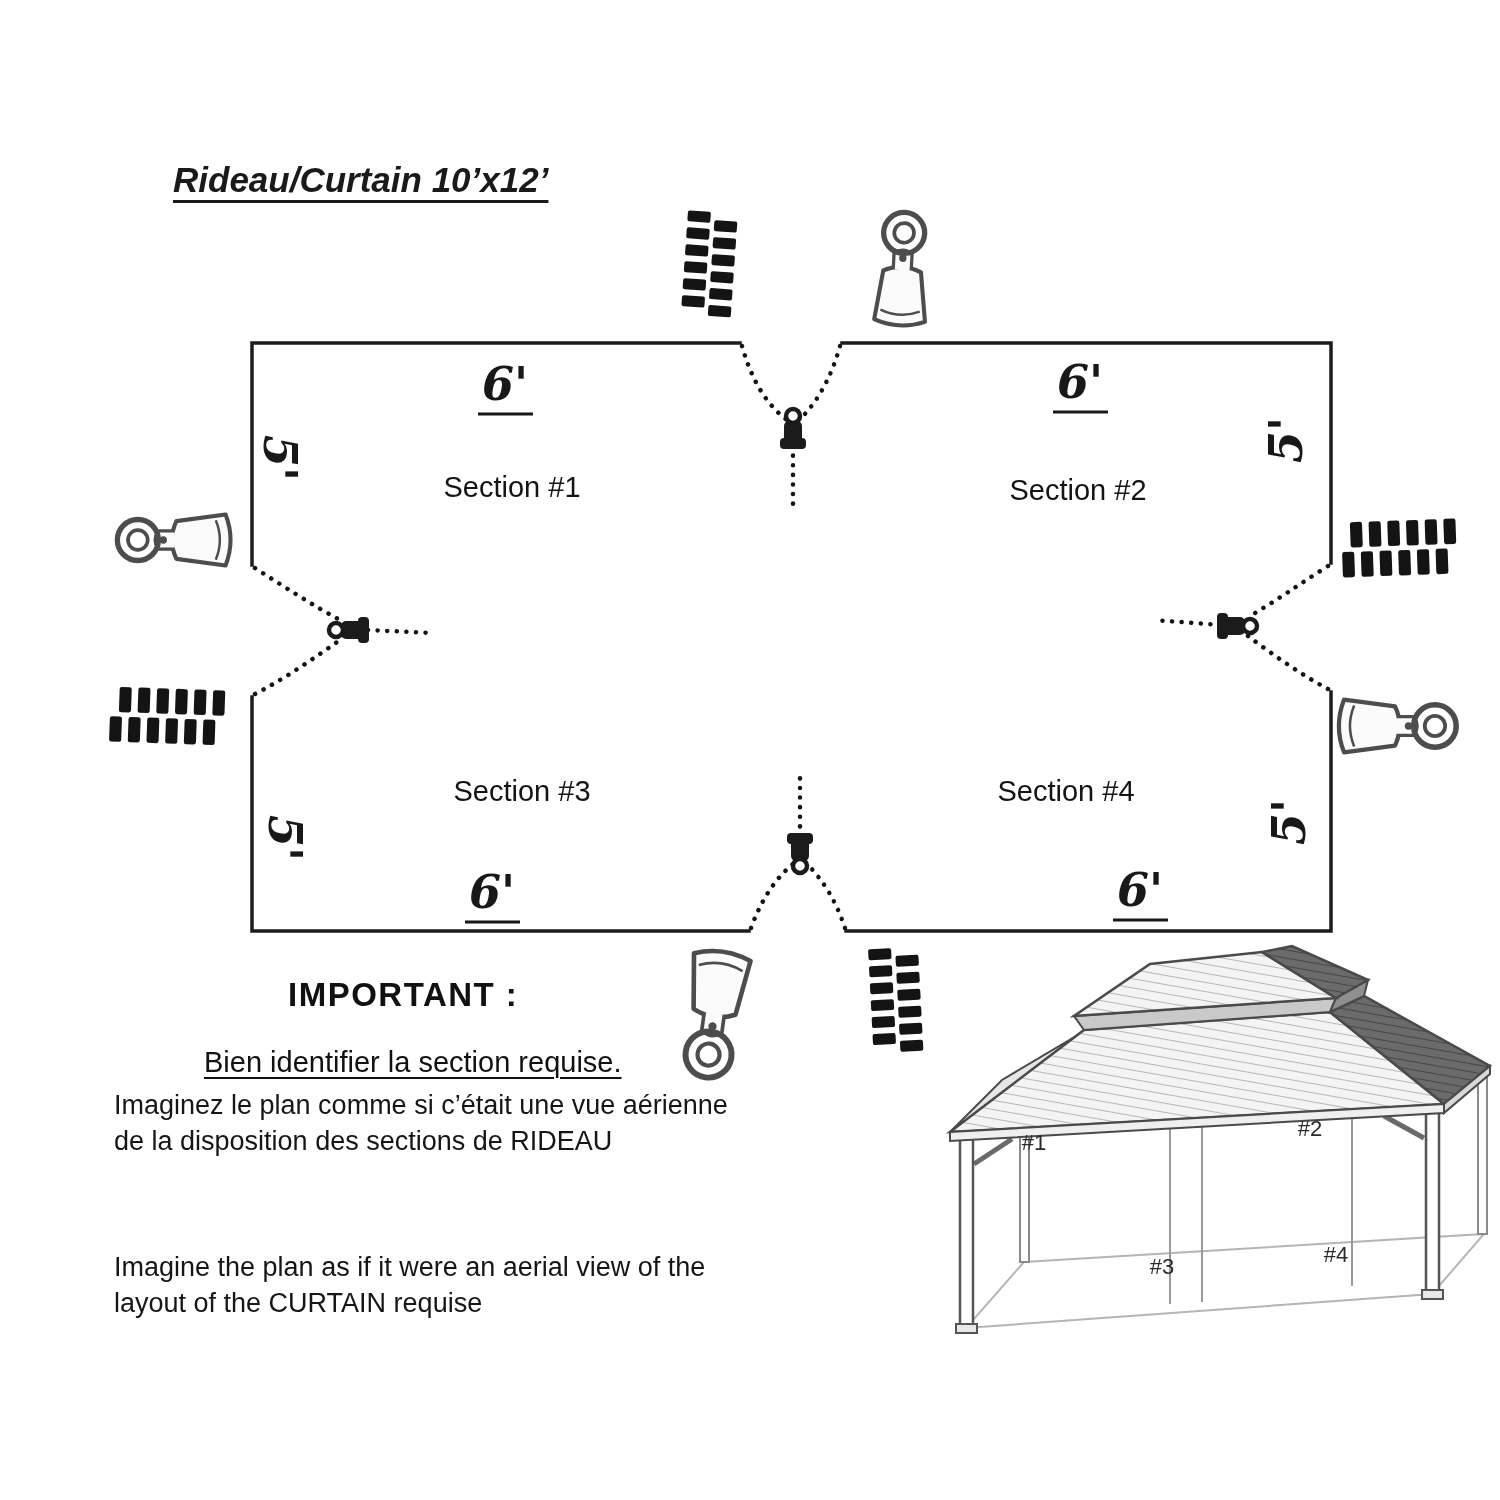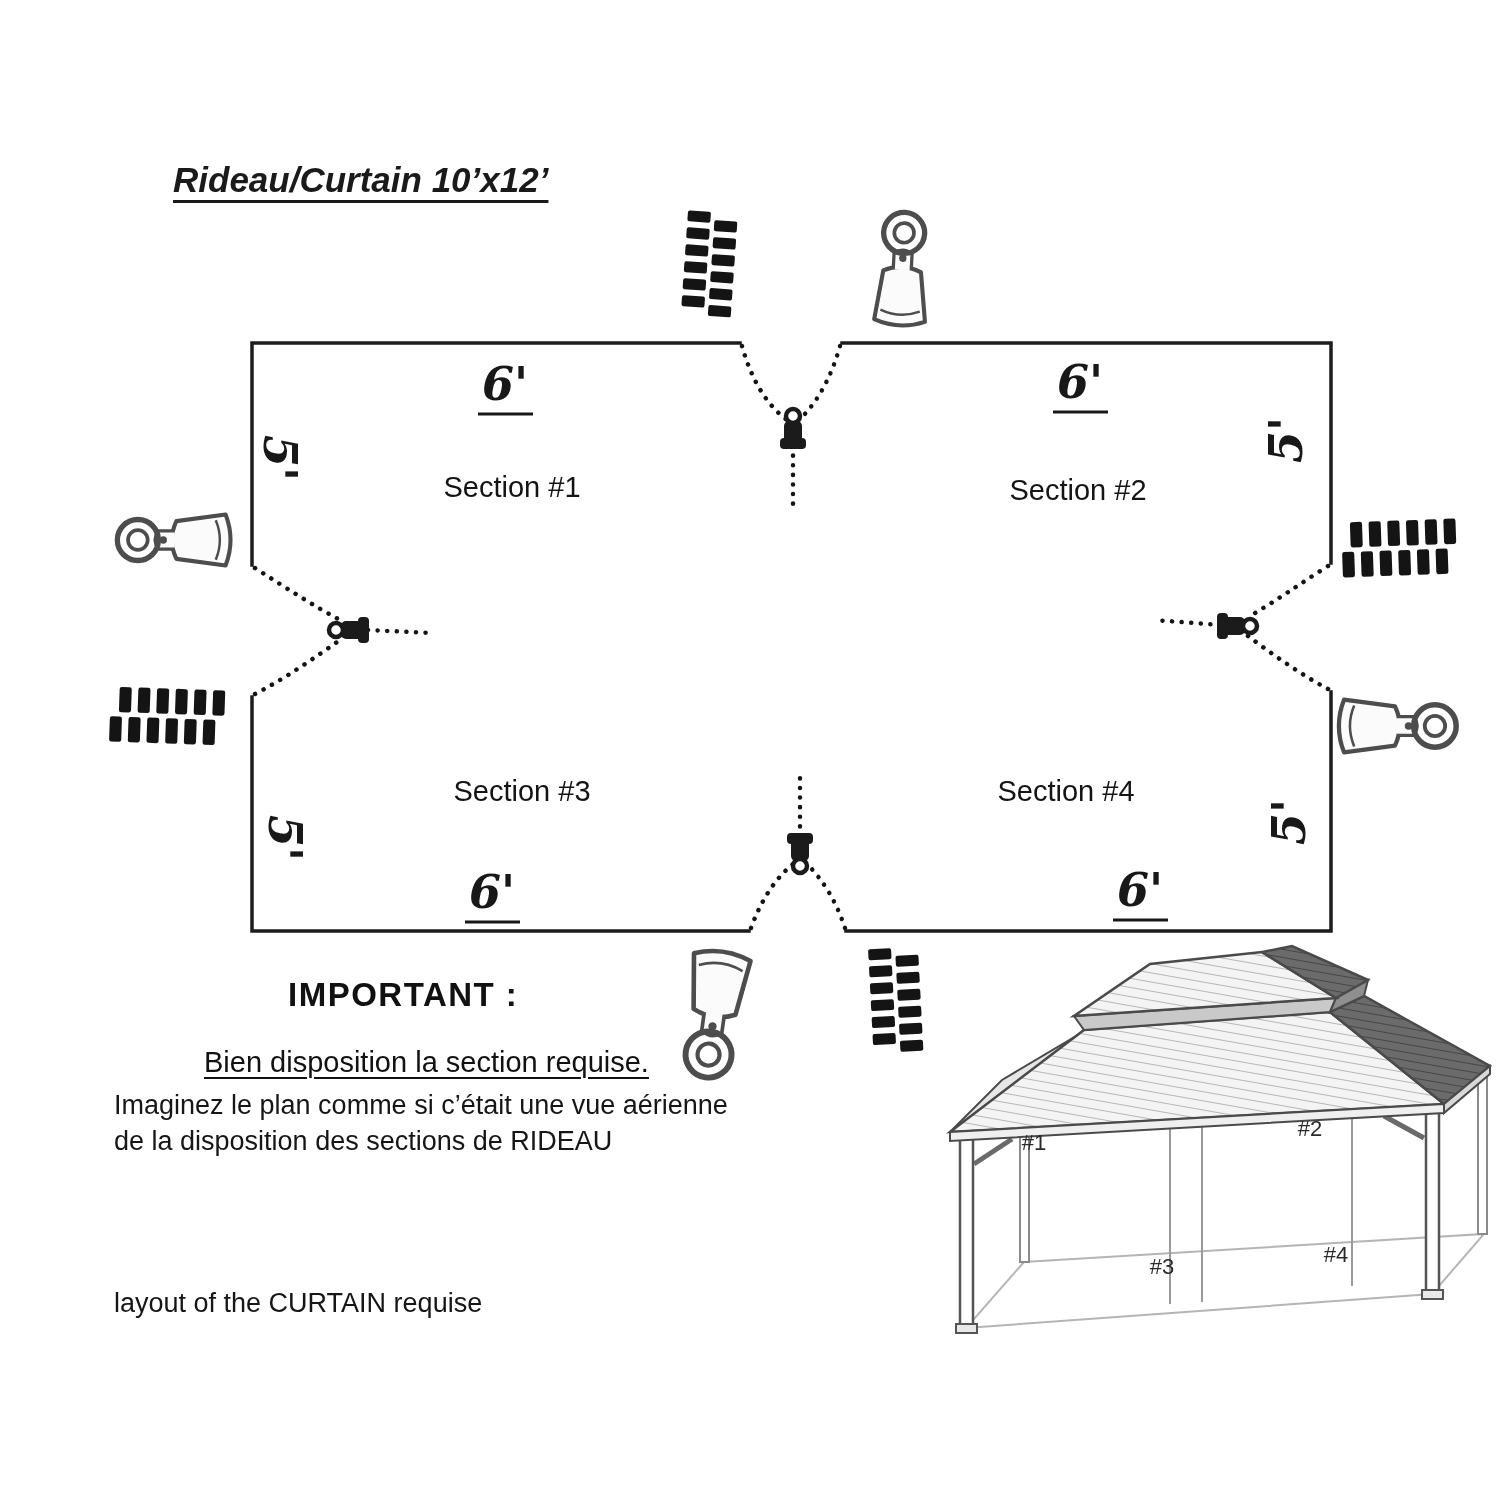--- a/index.html
+++ b/index.html
@@ -184,18 +184,19 @@
       <polygon points="404,46 436,28 360,-6 330,0" fill="url(#hatchDark)" stroke="#4a4a4a" stroke-width="2.5"></polygon>
 
       <text class="gz-label" x="102" y="198">#1</text>
       <text class="gz-label" x="378" y="184">#2</text>
       <text class="gz-label" x="230" y="322">#3</text>
       <text class="gz-label" x="404" y="310">#4</text>
     </g>
   </svg>
 
   <div class="important">IMPORTANT :</div>
-  <div class="subheading fr-sub">Bien disposition la section requise.</div>
+  <div class="subheading fr-sub">Bien identifier la section requise.</div>
   <div class="para fr-l1">Imaginez le plan comme si c’était une vue aérienne</div>
   <div class="para fr-l2">de la disposition des sections de RIDEAU</div>
+  <div class="para en-l1">Imagine the plan as if it were an aerial view of the</div>
   <div class="para en-l2">layout of the CURTAIN requise</div>
 
 </div>
 
 </body></html>

